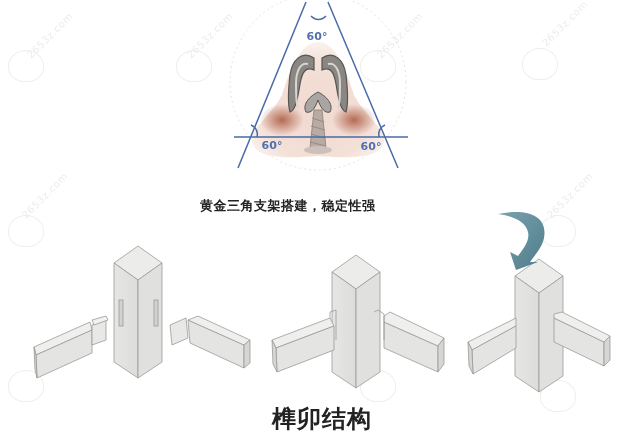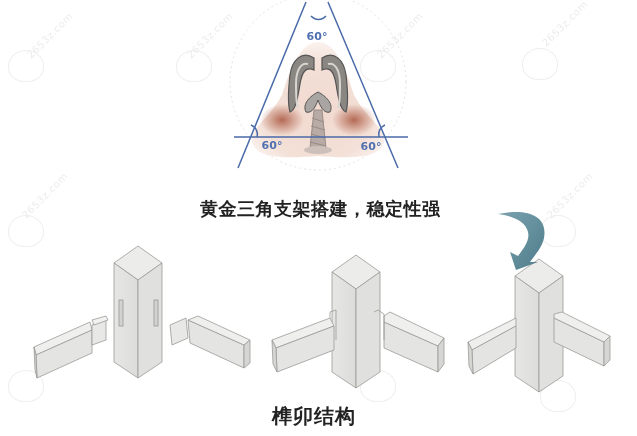--- a/index.html
+++ b/index.html
@@ -3,22 +3,22 @@
   <meta charset="utf-8">
   <style>
     html, body { margin: 0; padding: 0; background: #ffffff; }
     body { width: 637px; height: 436px; position: relative; overflow: hidden;
            font-family: "DejaVu Sans", "Liberation Sans", sans-serif; }
     .watermark { position: absolute; color: #ececec; font-size: 10px; transform: rotate(-45deg);
                  pointer-events: none; white-space: nowrap; letter-spacing: 0.5px; }
     .wm-logo { position: absolute; width: 34px; height: 30px; border: 1.5px solid #eeeeee;
                border-radius: 50% 50% 45% 45%; pointer-events: none; }
     .caption { position: absolute; color: #222222; font-weight: bold; white-space: nowrap; }
-    #caption-top { left: 200px; top: 197px; font-size: 18px; letter-spacing: 0.5px; }
-    #caption-bottom { left: 272px; top: 403px; font-size: 20px; letter-spacing: 1px; }
+    #caption-top { left: 200px; top: 197px; font-size: 13px; letter-spacing: 0.5px; }
+    #caption-bottom { left: 272px; top: 403px; font-size: 24px; letter-spacing: 1px; }
     svg { position: absolute; left: 0; top: 0; }
   </style>
 </head>
 <body>
 
 <div>
   <div class="watermark" style="left:20px;top:30px;">2653z.com</div>
   <div class="wm-logo" style="left:8px;top:50px;"></div>
   <div class="watermark" style="left:180px;top:30px;">2653z.com</div>
   <div class="wm-logo" style="left:176px;top:50px;"></div>

